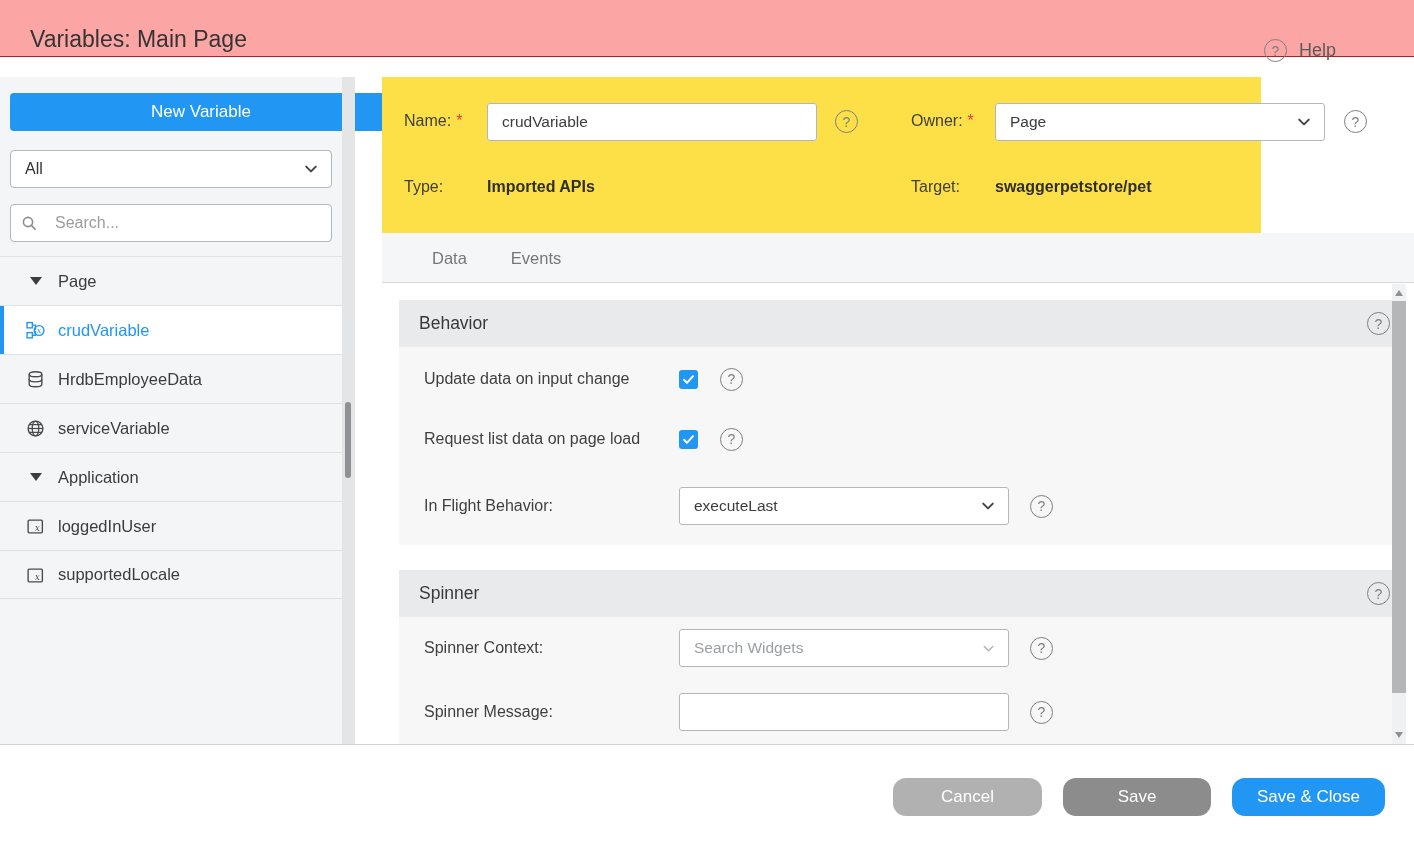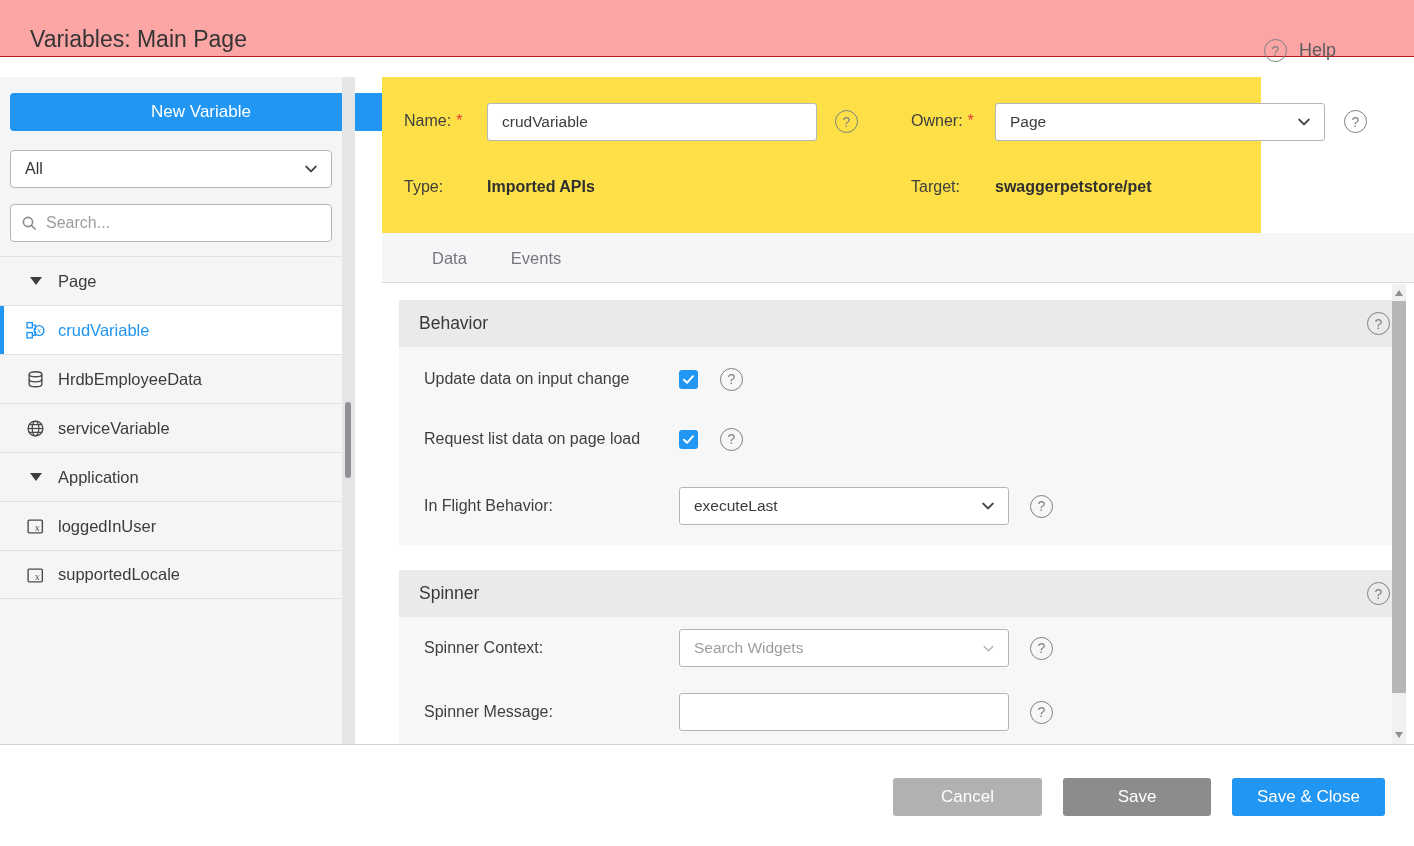--- a/index.html
+++ b/index.html
@@ -19,21 +19,21 @@
 
   
   .sidebar { position:absolute; left:0; top:77px; width:342px; height:667px; background:#f4f5f6; }
   .nv-btn { position:absolute; left:10px; top:16px; width:382px; height:38px; background:#2196f3; border:none;
             border-radius:4px; color:#fff; font-size:17px; font-family:inherit; cursor:pointer; }
   .side-sel { position:absolute; left:10px; top:73px; width:322px; height:38px; background:#fff;
               border:1px solid #b4b7b9; border-radius:4px; display:flex; align-items:center;
               padding:0 12px 0 14px; font-size:16px; color:#333; cursor:pointer; }
   .side-sel .chev { margin-left:auto; }
   .search-box { position:absolute; left:10px; top:127px; width:322px; height:38px; background:#fff;
-                border:1px solid #b4b7b9; border-radius:4px; display:flex; align-items:center; padding:0 10px; }
+                border:1px solid #b4b7b9; border-radius:4px; display:flex; align-items:center; padding:0 10px;gap:9px; }
   .search-box input { border:none; outline:none; flex:1; margin-left:8px; font-size:16px; color:#444;
                       font-family:inherit; background:transparent; }
   .search-box input::placeholder { color:#9a9da0; }
 
   .var-list { position:absolute; left:0; top:179px; width:342px; }
   .vrow { position:relative; height:49px; display:flex; align-items:center; border-top:1px solid #dfe1e3;
           cursor:pointer; background:transparent; }
   .vrow:last-child { border-bottom:1px solid #dfe1e3; }
   .vrow .tri { margin-left:30px; width:0; height:0; border-left:6px solid transparent;
                border-right:6px solid transparent; border-top:8px solid #3d3d3d; }
@@ -97,21 +97,21 @@
   
   .v-scroll { position:absolute; left:1392px; top:284px; width:14px; height:460px; background:#f0f1f2; }
   .v-scroll .arr-up { position:absolute; left:3px; top:6px; width:0; height:0;
       border-left:4px solid transparent; border-right:4px solid transparent; border-bottom:6px solid #8e9092; }
   .v-scroll .arr-down { position:absolute; left:3px; bottom:6px; width:0; height:0;
       border-left:4px solid transparent; border-right:4px solid transparent; border-top:6px solid #8e9092; }
   .v-scroll .thumb { position:absolute; left:0; top:17px; width:14px; height:392px; background:#b4b6b8; }
 
   
   .footer { position:absolute; left:0; top:744px; width:1414px; height:102px; background:#fff; border-top:1px solid #d2d2d2; }
-  .btn { position:absolute; top:33px; height:38px; border:none; border-radius:3px; color:#fff; font-size:17px;
+  .btn { position:absolute; top:33px; height:38px; border:none; border-radius:13px; color:#fff; font-size:17px;
          font-family:inherit; cursor:pointer; }
   .btn-cancel { left:893px; width:149px; background:#b1b1b1; }
   .btn-save { left:1063px; width:148px; background:#8c8c8c;text-align:center; }
   .btn-saveclose { left:1232px; width:153px; background:#2196f3; }
 
   .chev { display:inline-block; }
   svg { display:block; }
 </style>
 </head>
 <body>

